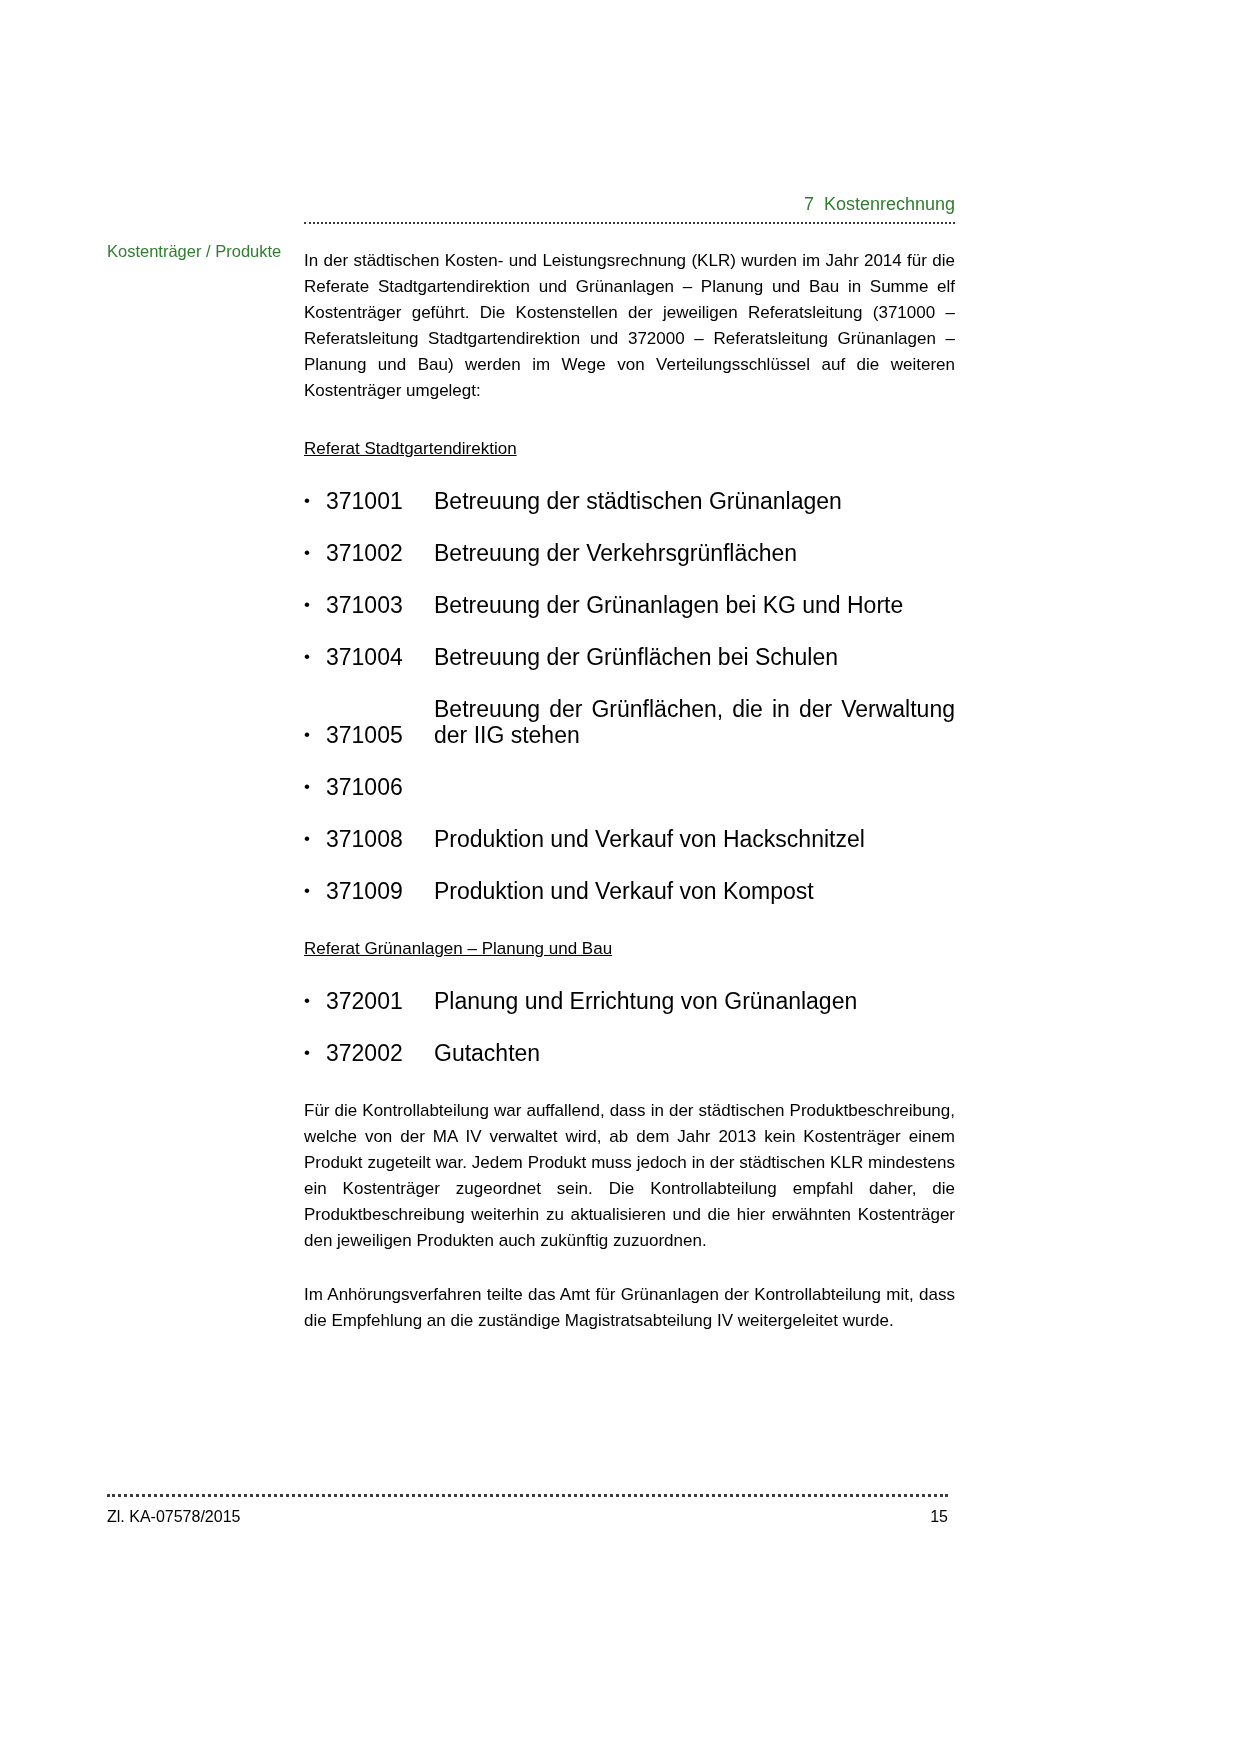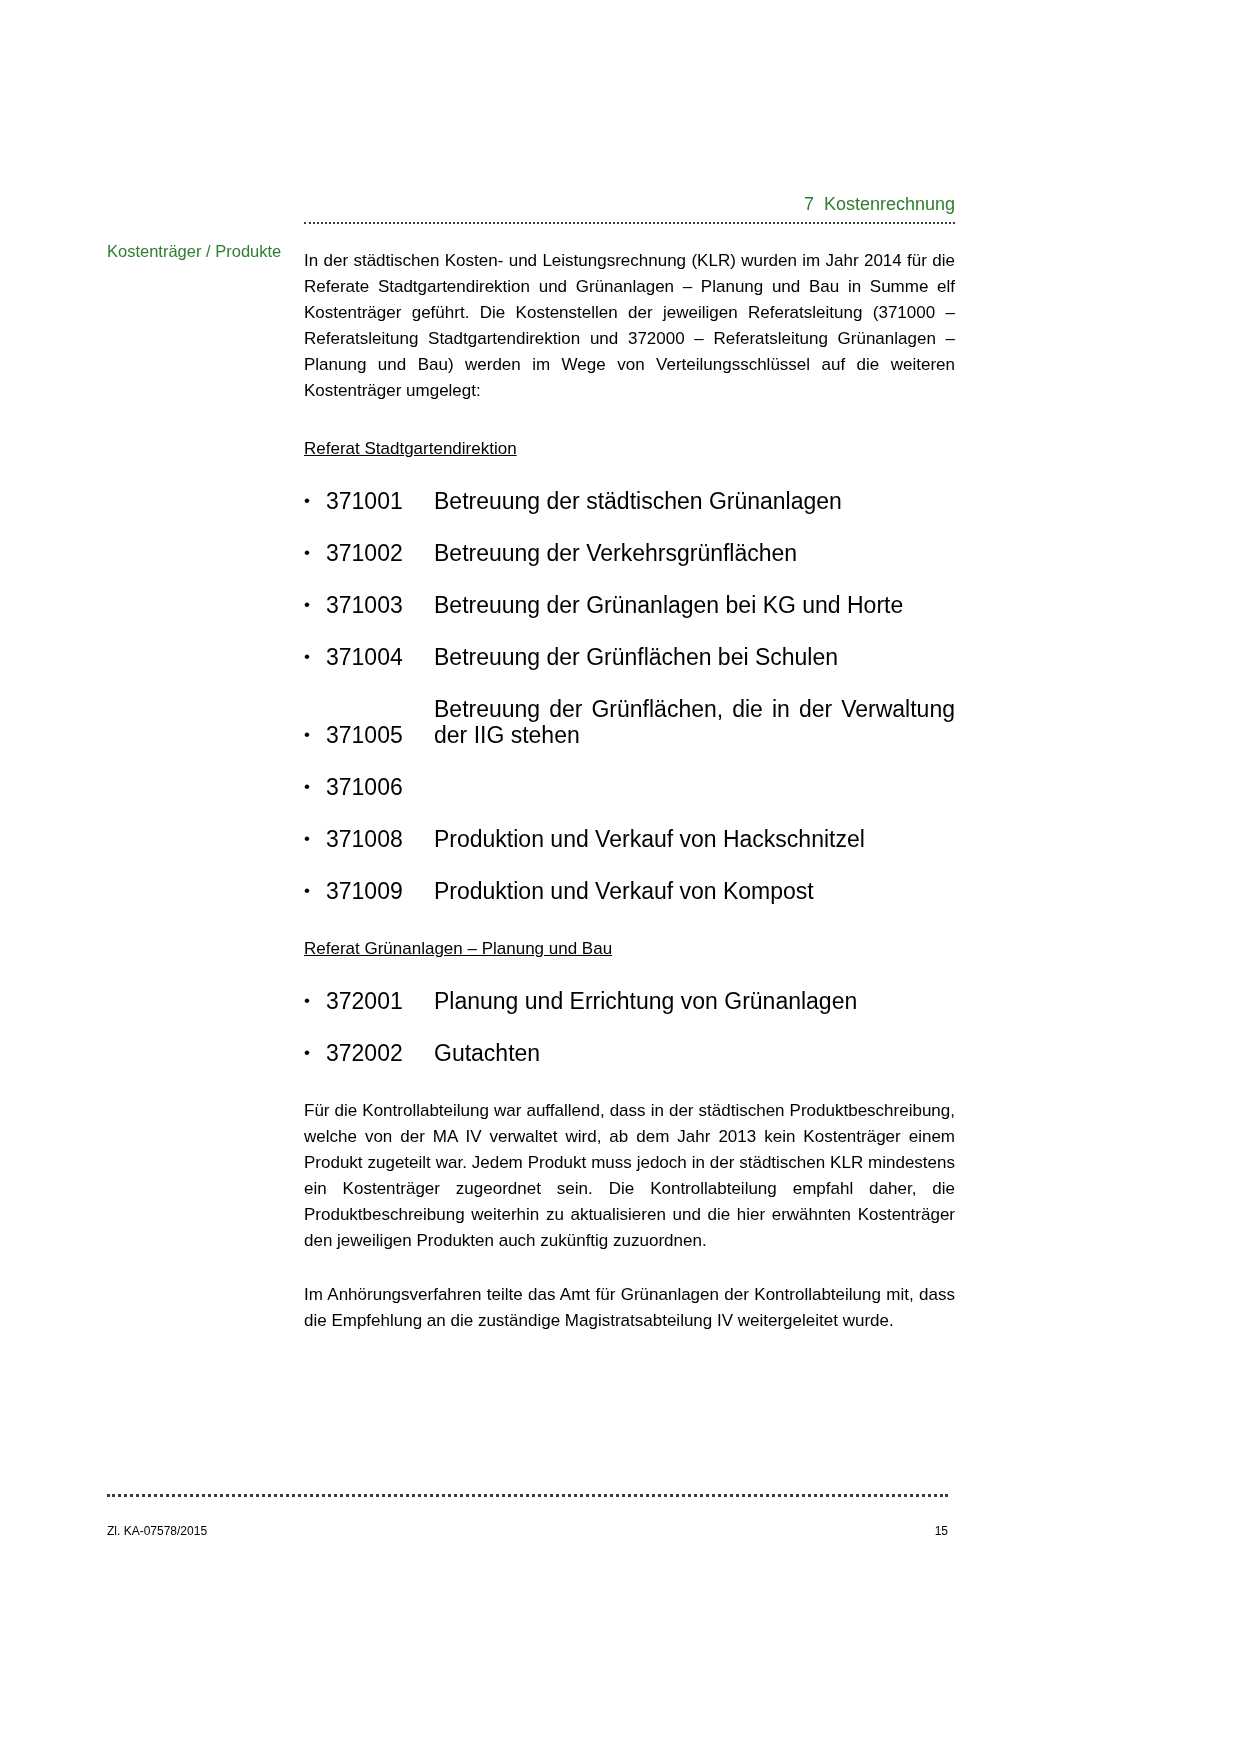--- a/index.html
+++ b/index.html
@@ -89,22 +89,22 @@
     width: 841px;
   }
   .footer-line {
     border-top: 3px dotted #3c3c3c;
     height: 0;
   }
   .footer-row {
     display: flex;
     justify-content: space-between;
     align-items: flex-start;
-    margin-top: 23px;
-    font-size: 12px;
+    margin-top: 9px;
+    font-size: 16px;
     line-height: 22px;
   }
   .footer-row .f-left  { flex: 0 0 auto; }
   .footer-row .f-center{ flex: 1 1 auto; text-align: center; }
   .footer-row .f-right { flex: 0 0 auto; }
 </style>
 </head>
 <body>
 
 <div class="page">

